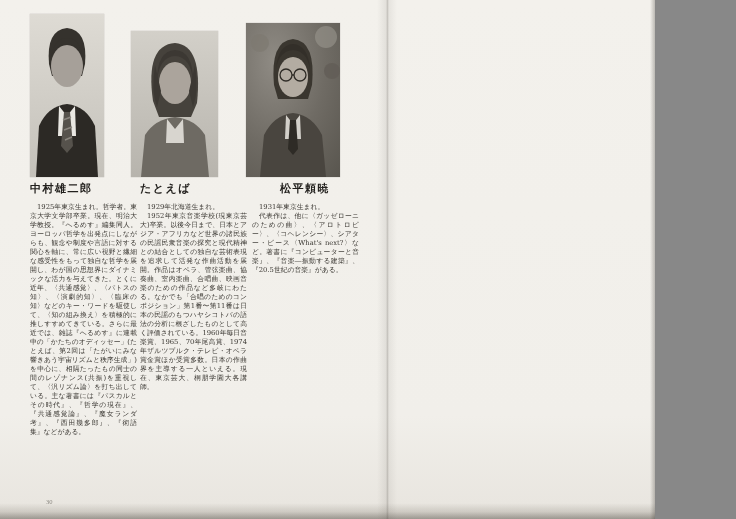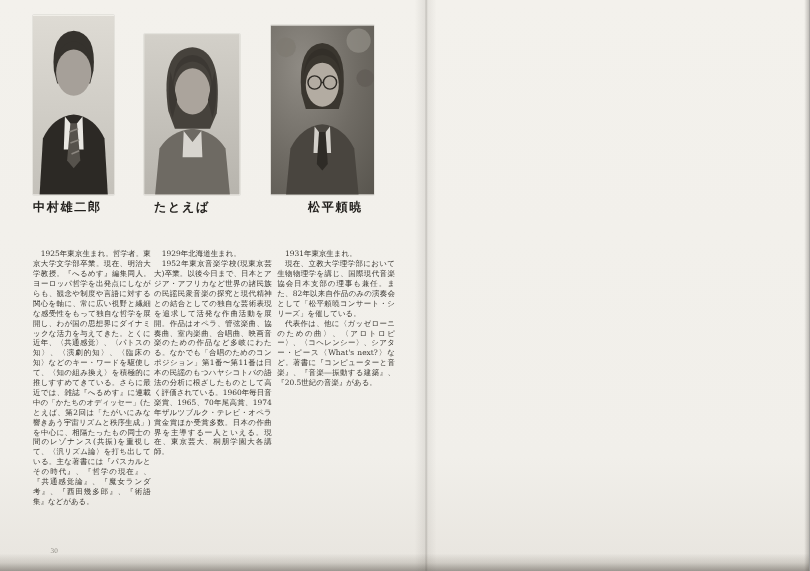--- a/index.html
+++ b/index.html
@@ -1,18 +1,18 @@
 <!DOCTYPE html>
 <html><head>
 <meta charset="utf-8">
 <style>
   html,body{margin:0;padding:0;}
   body{background:#888; font-family:"Liberation Serif", serif;}
   .spread{
-    position:relative; width:736px; height:519px; overflow:hidden;
+    position:relative; width:655px; height:519px; overflow:hidden;
     background:linear-gradient(180deg,#f3f1ec 0%, #f1efea 80%, #e9e6e0 97%, #d9d5cd 100%);
     color:#322f2b;
   }
   .page{position:absolute; top:0; bottom:0;}
   .page.left{left:0; width:387px;}
   .page.right{left:390px; width:346px;}
 
   
   figure{margin:0; position:absolute; overflow:hidden; box-shadow:0 0 1px rgba(60,55,50,.4);}
   figure svg{display:block; width:100%; height:100%;}
@@ -25,21 +25,21 @@
     position:absolute; top:181px; margin:0;
     font-family:"DejaVu Sans", sans-serif; font-weight:bold;
     font-size:11px; letter-spacing:1.5px; color:#23211e;
   }
   .n1{left:30px;} .n2{left:140px;} .n3{left:252px;margin-left:28px;}
 
   
   .jacol{
     position:absolute; top:203px; width:107px;
     font-family:"DejaVu Serif", serif;
-    font-size:6.8px; line-height:9px; text-align:justify; color:#3a3732;margin-top:24px;
+    font-size:6.8px; line-height:9px; text-align:justify; color:#3a3732;
   }
   .jc1{left:30px;} .jc2{left:140px;} .jc3{left:252px;}
   .jacol p{margin:0; text-indent:7px;}
 
   
   .pagenum{
     position:absolute; top:498px; font-family:"Liberation Serif", serif;
     font-size:6.5px; color:#8d8a83;
   }
   .pn-left{left:46px;}
@@ -138,21 +138,20 @@
       <p>1925年東京生まれ。哲学者。東京大学文学部卒業。現在、明治大学教授。『へるめす』編集同人。ヨーロッパ哲学を出発点にしながらも、観念や制度や言語に対する関心を軸に、常に広い視野と繊細な感受性をもって独自な哲学を展開し、わが国の思想界にダイナミックな活力を与えてきた。とくに近年、〈共通感覚〉、〈パトスの知〉、〈演劇的知〉、〈臨床の知〉などのキー・ワードを駆使して、〈知の組み換え〉を積極的に推しすすめてきている。さらに最近では、雑誌『へるめす』に連載中の「かたちのオディッセー」(たとえば、第2回は「たがいにみな響きあう宇宙リズムと秩序生成」)を中心に、相隔たったもの同士の間のレゾナンス(共振)を重視して、〈汎リズム論〉を打ち出している。主な著書には『パスカルとその時代』、『哲学の現在』、『共通感覚論』、『魔女ランダ考』、『西田幾多郎』、『術語集』などがある。</p>
     </div>
 
     <div class="jacol jc2">
       <p>1929年北海道生まれ。</p>
       <p>1952年東京音楽学校(現東京芸大)卒業。以後今日まで、日本とアジア・アフリカなど世界の諸民族の民謡民衆音楽の探究と現代精神との結合としての独自な芸術表現を追求して活発な作曲活動を展開。作品はオペラ、管弦楽曲、協奏曲、室内楽曲、合唱曲、映画音楽のための作品など多岐にわたる。なかでも「合唱のためのコンポジション」第1番〜第11番は日本の民謡のもつハヤシコトバの語法の分析に根ざしたものとして高く評価されている。1960年毎日音楽賞、1965、70年尾高賞、1974年ザルツブルク・テレビ・オペラ賞金賞ほか受賞多数。日本の作曲界を主導する一人といえる。現在、東京芸大、桐朋学園大各講師。</p>
     </div>
 
     <div class="jacol jc3">
       <p>1931年東京生まれ。</p>
-      <p>現在、立教大学理学部において生物物理学を講じ、国際現代音楽協会日本支部の理事も兼任。また、82年以来自作品のみの演奏会として「松平頼暁コンサート・シリーズ」を催している。</p>
       <p>代表作は、他に〈ガッゼローニのための曲〉、〈アロトロピー〉、〈コヘレンシー〉、シアター・ピース〈What's next?〉など。著書に『コンピューターと音楽』、『音楽―振動する建築』、『20.5世紀の音楽』がある。</p>
     </div>
 
     <span class="pagenum pn-left">30</span>
   </section>
 
   <section class="page right">
 
     
 

